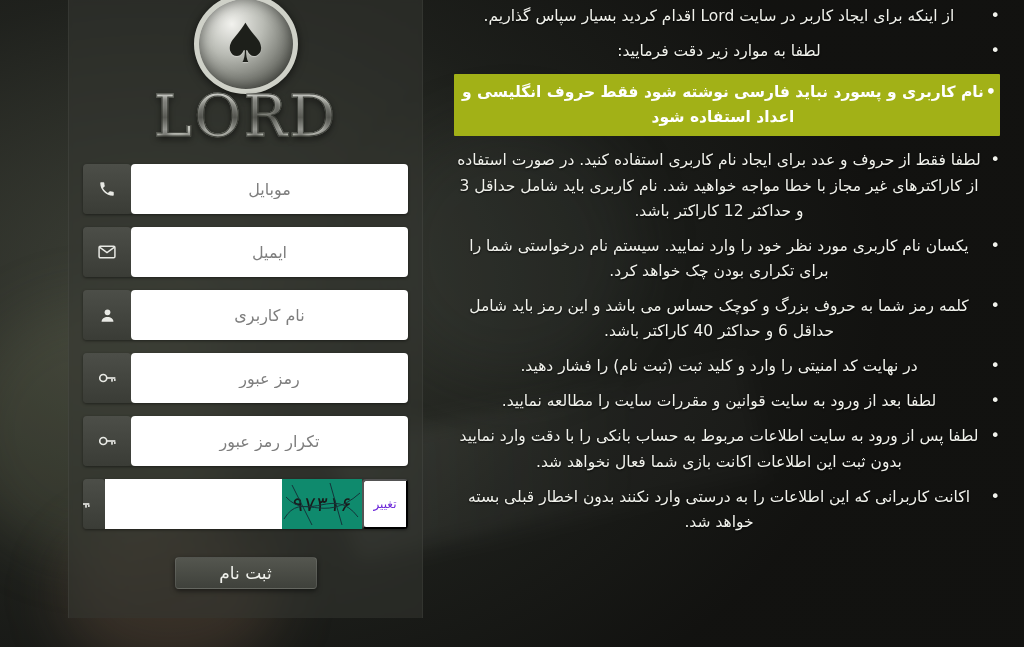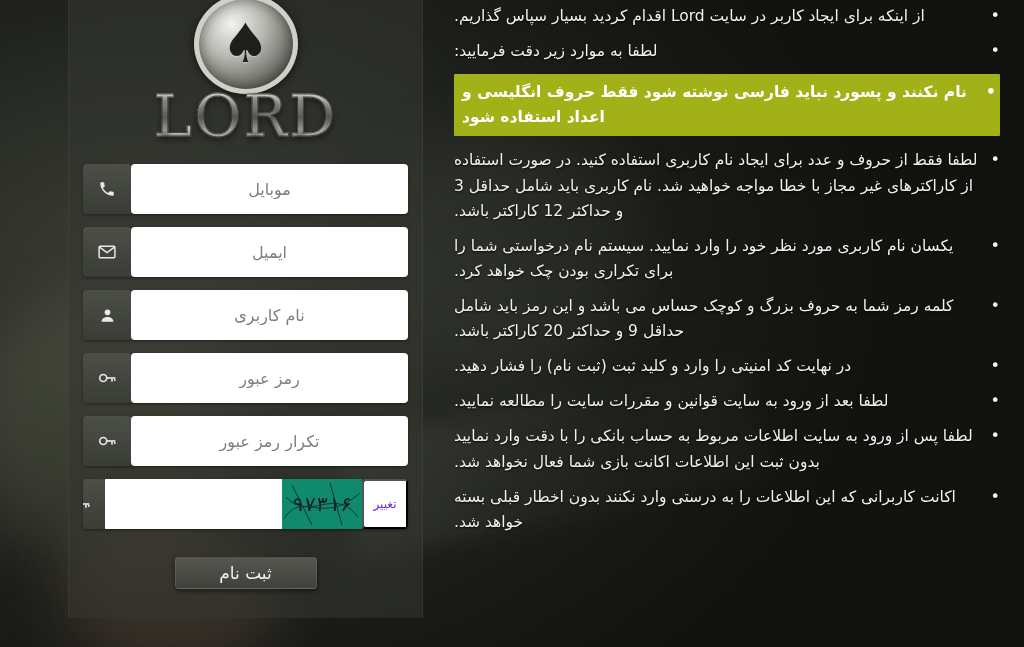--- a/index.html
+++ b/index.html
@@ -190,21 +190,21 @@
     right: 10px; top: 0;
     width: 560px;
     padding: 4px 14px 0 0;
     direction: rtl;
   }
   .note {
     position: relative;
     color: #f1f2ec;
     font-size: 15.5px;
     line-height: 1.62;
-    text-align: left;
+    text-align: center;
     padding-right: 16px;
     margin-bottom: 10px;
     text-shadow: 0 1px 2px rgba(0,0,0,0.8);
   }
   .note::before {
     content: "•";
     position: absolute;
     right: 0; top: -1px;
     color: #f1f2ec;
     font-size: 16px;
@@ -317,24 +317,24 @@
       <div class="submit-wrap">
         <button id="submit-btn">ثبت نام</button>
       </div>
 
     </div>
   </div>
 
   <div id="notes">
     <div class="note">از اینکه برای ایجاد کاربر در سایت Lord اقدام کردید بسیار سپاس گذاریم.</div>
     <div class="note">لطفا به موارد زیر دقت فرمایید:</div>
-    <div class="note highlight">نام نکنند و پسورد نباید فارسی نوشته شود فقط حروف انگلیسی و اعداد استفاده شود</div>
+    <div class="note highlight">نام کاربری و پسورد نباید فارسی نوشته شود فقط حروف انگلیسی و اعداد استفاده شود</div>
     <div class="note">لطفا فقط از حروف و عدد برای ایجاد نام کاربری استفاده کنید. در صورت استفاده از کاراکترهای غیر مجاز با خطا مواجه خواهید شد. نام کاربری باید شامل حداقل 3 و حداکثر 12 کاراکتر باشد.</div>
     <div class="note">یکسان نام کاربری مورد نظر خود را وارد نمایید. سیستم نام درخواستی شما را برای تکراری بودن چک خواهد کرد.</div>
-    <div class="note">کلمه رمز شما به حروف بزرگ و کوچک حساس می باشد و این رمز باید شامل حداقل 9 و حداکثر 20 کاراکتر باشد.</div>
+    <div class="note">کلمه رمز شما به حروف بزرگ و کوچک حساس می باشد و این رمز باید شامل حداقل 6 و حداکثر 40 کاراکتر باشد.</div>
     <div class="note">در نهایت کد امنیتی را وارد و کلید ثبت (ثبت نام) را فشار دهید.</div>
     <div class="note">لطفا بعد از ورود به سایت قوانین و مقررات سایت را مطالعه نمایید.</div>
     <div class="note">لطفا پس از ورود به سایت اطلاعات مربوط به حساب بانکی را با دقت وارد نمایید بدون ثبت این اطلاعات اکانت بازی شما فعال نخواهد شد.</div>
     <div class="note">اکانت کاربرانی که این اطلاعات را به درستی وارد نکنند بدون اخطار قبلی بسته خواهد شد.</div>
 
   </div>
 
 </div>
 
 </body></html>

